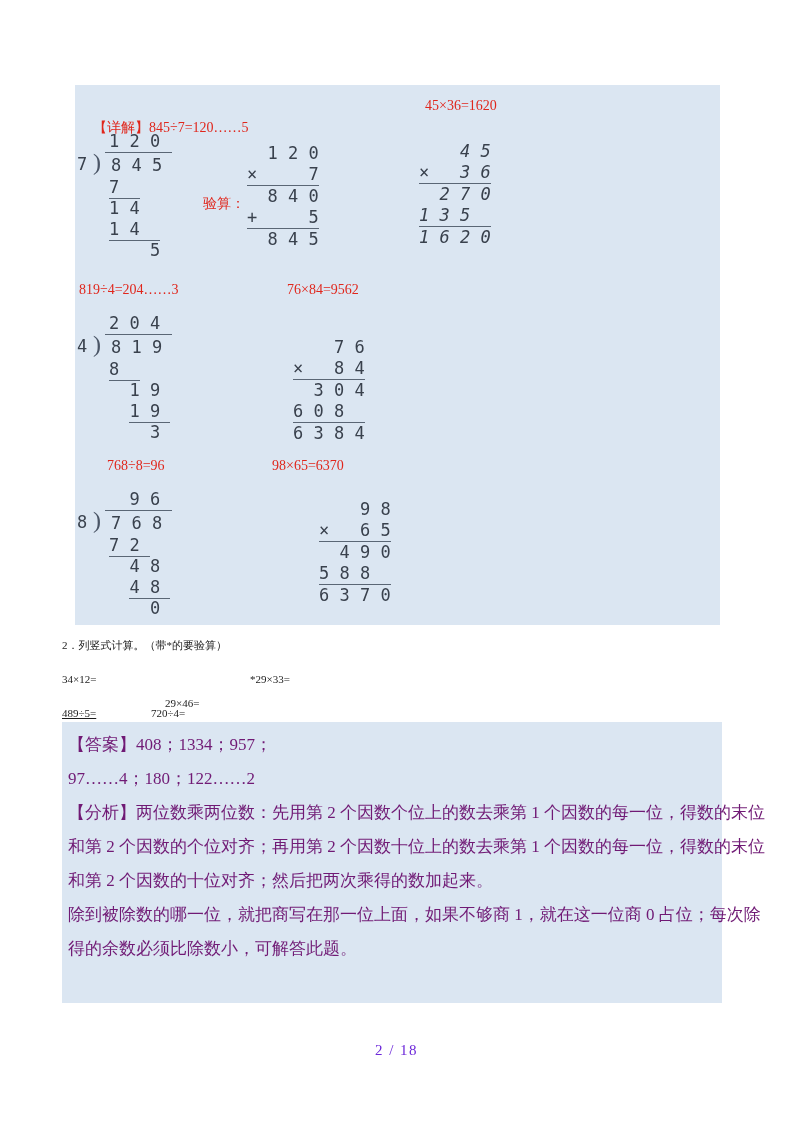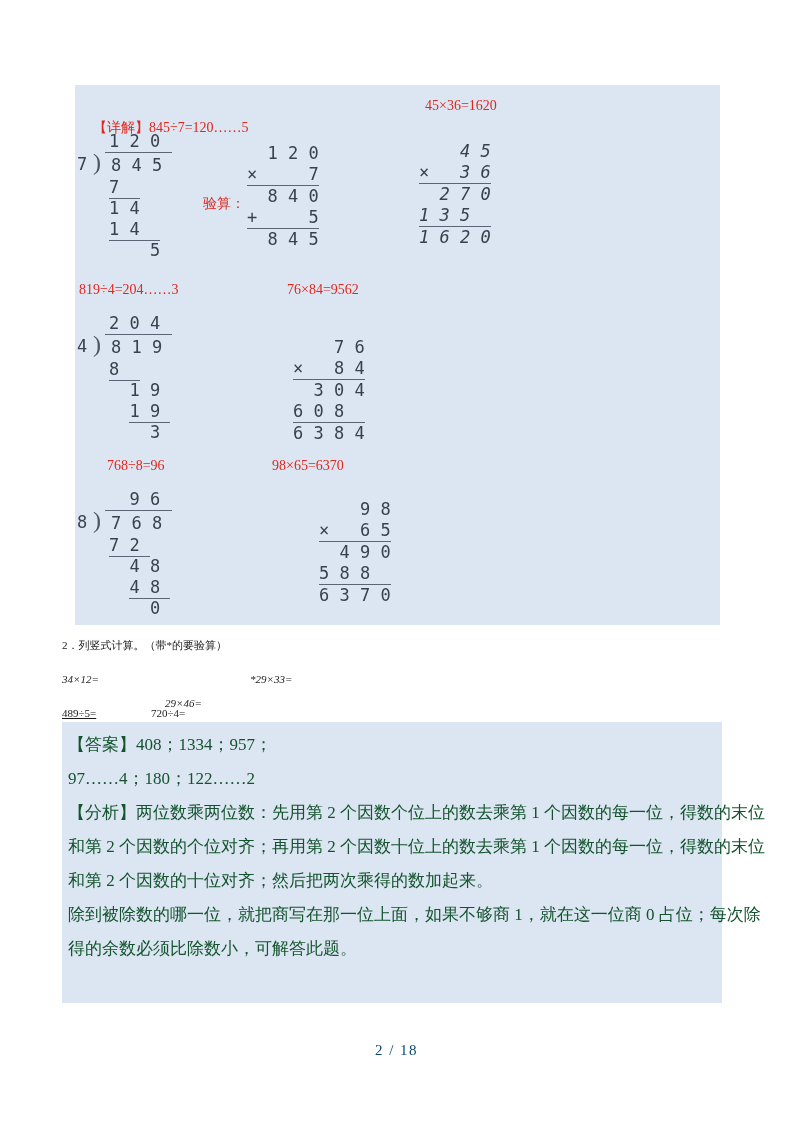--- a/index.html
+++ b/index.html
@@ -25,23 +25,23 @@
   .wseg { display:inline-block; }
   .ul { border-bottom:1.6px solid #5a6675; padding-bottom:1px; }
   .w3 { width:3ch; } .w4 { width:4ch; } .w5 { width:5ch; }
   .p2 { padding-left:2ch; } .p4 { padding-left:4ch; }
   
   .mult { position:absolute; font-family:"DejaVu Sans Mono", monospace; font-size:17px; color:#39414d; width:7ch; }
   .mr { height:21px; line-height:21px; white-space:pre; }
   .mruled { border-bottom:1.6px solid #5a6675; }
   
   .doctext { font-size:11px; line-height:22px; white-space:pre; color:#1c1c1c; }
-  .ansline { font-size:17px; line-height:34px; white-space:pre; color:#14532d; }
+  .ansline { font-size:17px; line-height:34px; white-space:pre; color:#701a75; }
   .footer { position:absolute; left:0; right:0; top:1042px; text-align:center;
-            font-size:15px; letter-spacing:1.5px; color:#0c4a6e; }
+            font-size:15px; letter-spacing:1.5px; color:#6d28d9; }
 </style>
 </head>
 <body>
 
 <div class="bluebox" style="left:75px; top:85px; width:645px; height:540px;">
 
   <div class="abs eq red" style="left:4px; top:10px;">
     <span>【详解】</span><span>845÷7=120……5</span>
   </div>
   <div class="abs eq red" style="left:350px; top:10px;">45×36=1620</div>
@@ -126,21 +126,21 @@
     <div class="mr">    9 8</div>
     <div class="mr mruled">×   6 5</div>
     <div class="mr">  4 9 0</div>
     <div class="mr mruled">5 8 8</div>
     <div class="mr">6 3 7 0</div>
   </div>
 </div>
 
 <div class="abs doctext" style="left:62px; top:634px;">2．列竖式计算。（带*的要验算）</div>
 
-<div class="abs" style="left:62px; top:668px; width:660px; height:22px;font-style:italic;">
+<div class="abs" style="left:62px; top:668px; width:660px; height:22px;">
   <span class="abs doctext" style="left:0px;">34×12=</span>
   <span class="abs doctext" style="left:103px;margin-top:24px;">29×46=</span>
   <span class="abs doctext" style="left:188px;">*29×33=</span>
 </div>
 <div class="abs" style="left:62px; top:702px; width:660px; height:22px;">
   <span class="abs doctext" style="left:0px;text-decoration:underline;">489÷5=</span>
   <span class="abs doctext" style="left:89px;">720÷4=</span>
   <span class="abs doctext" style="left:188px;margin-top:35px;">*856÷7=</span>
 </div>
 

